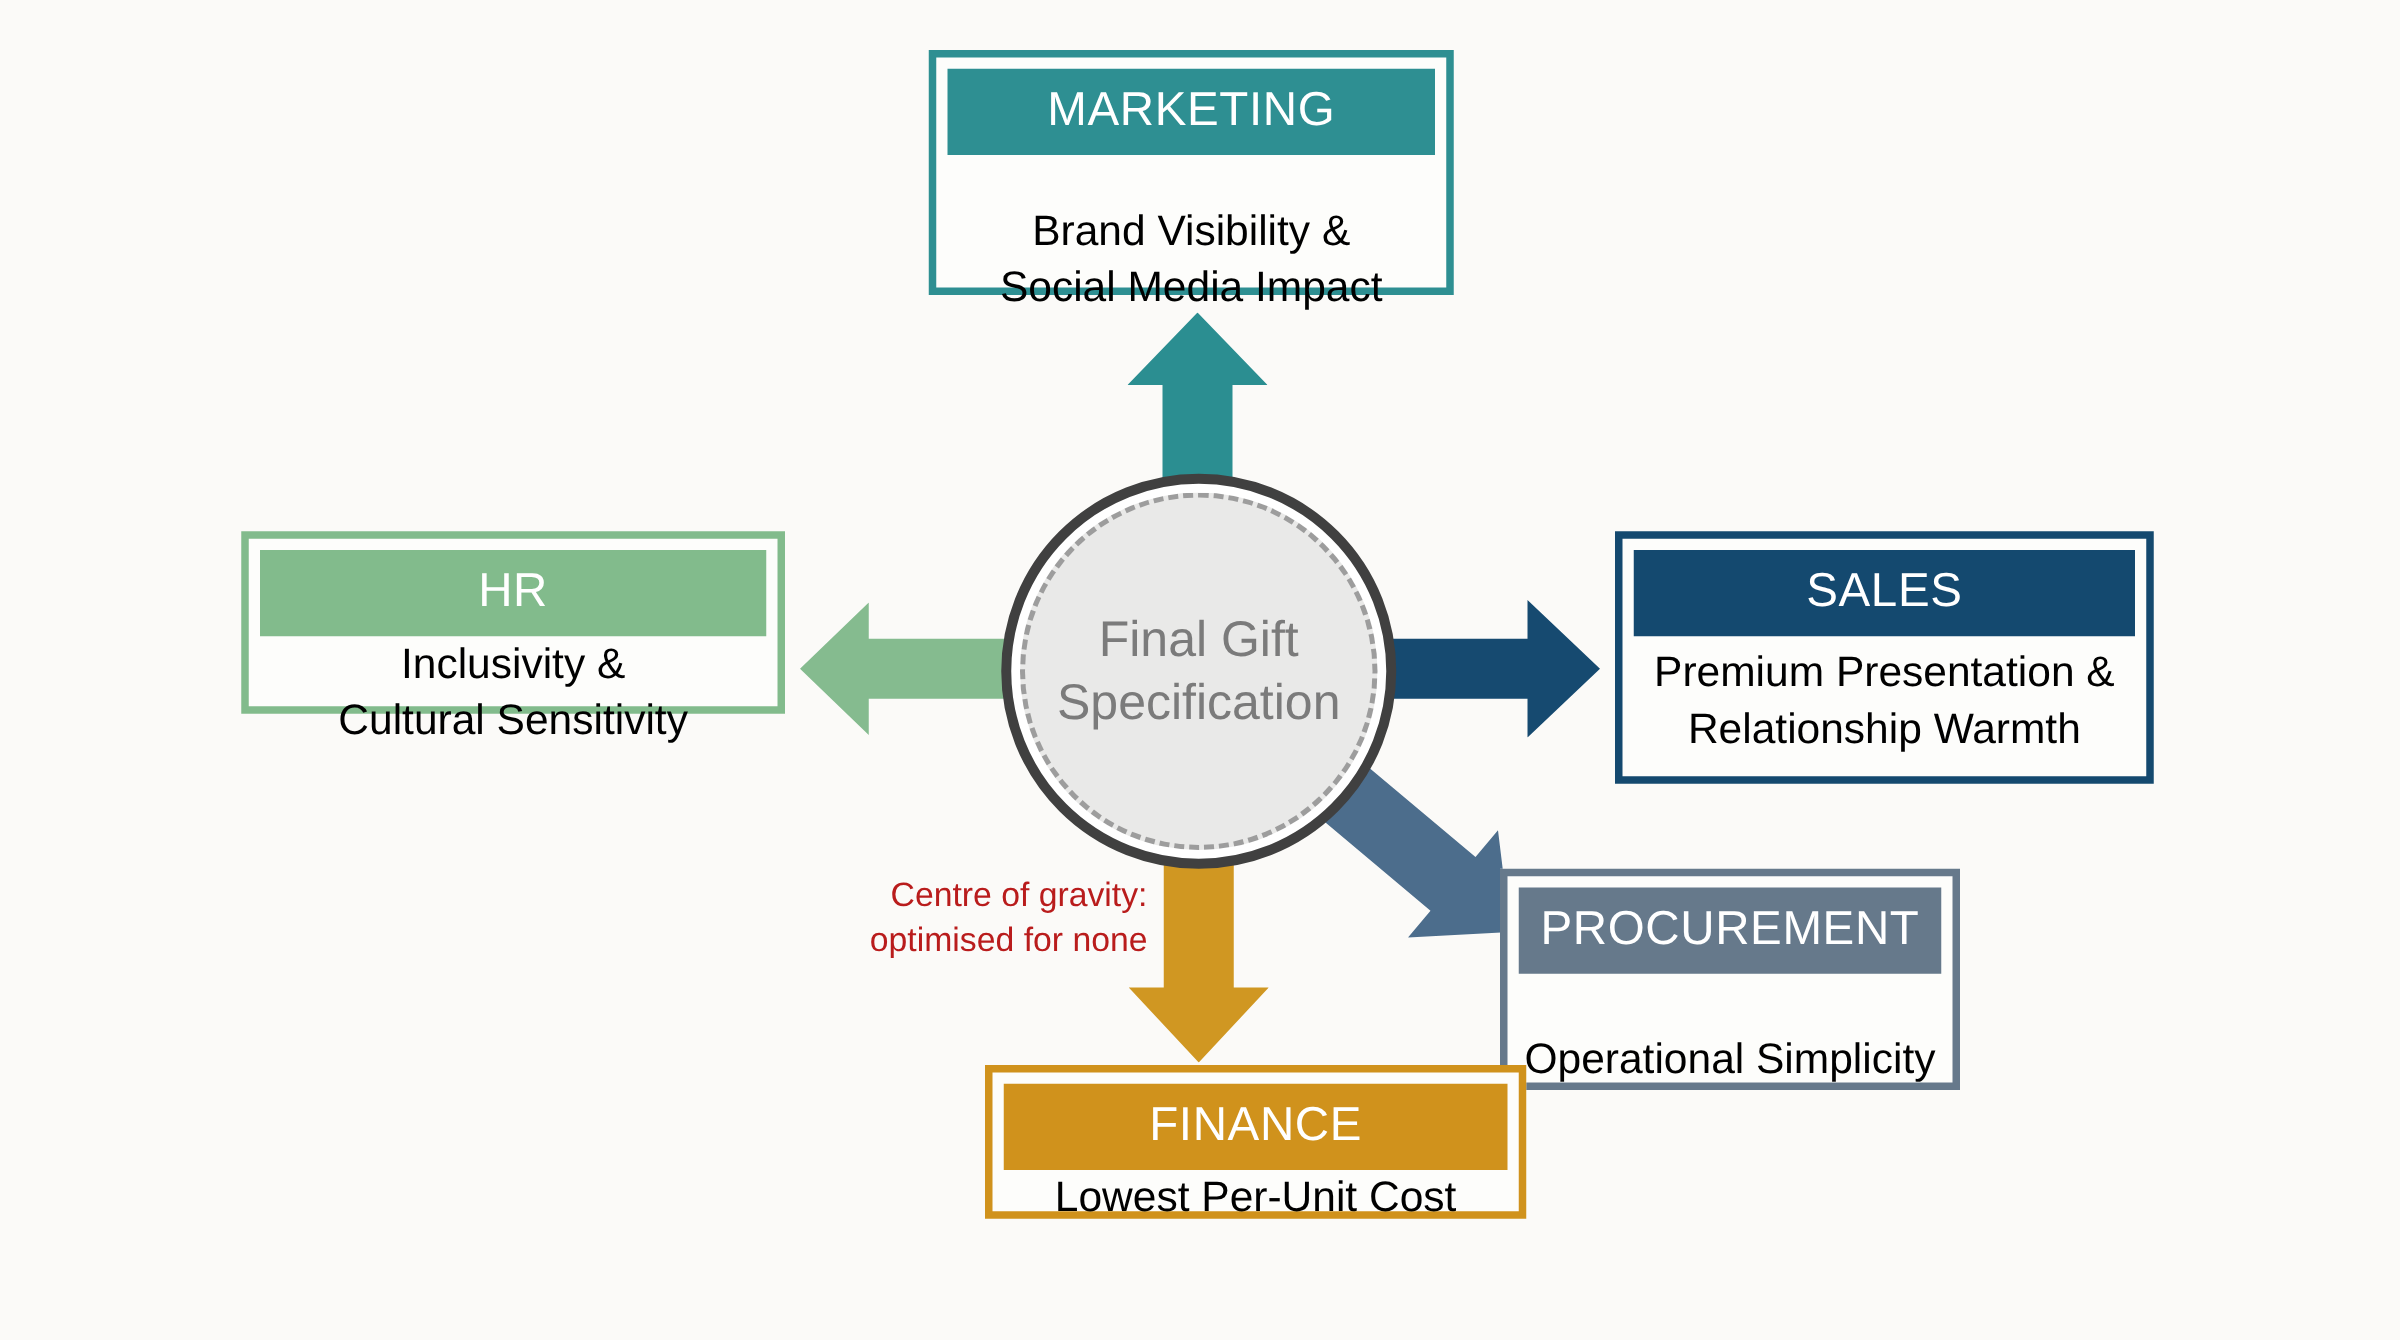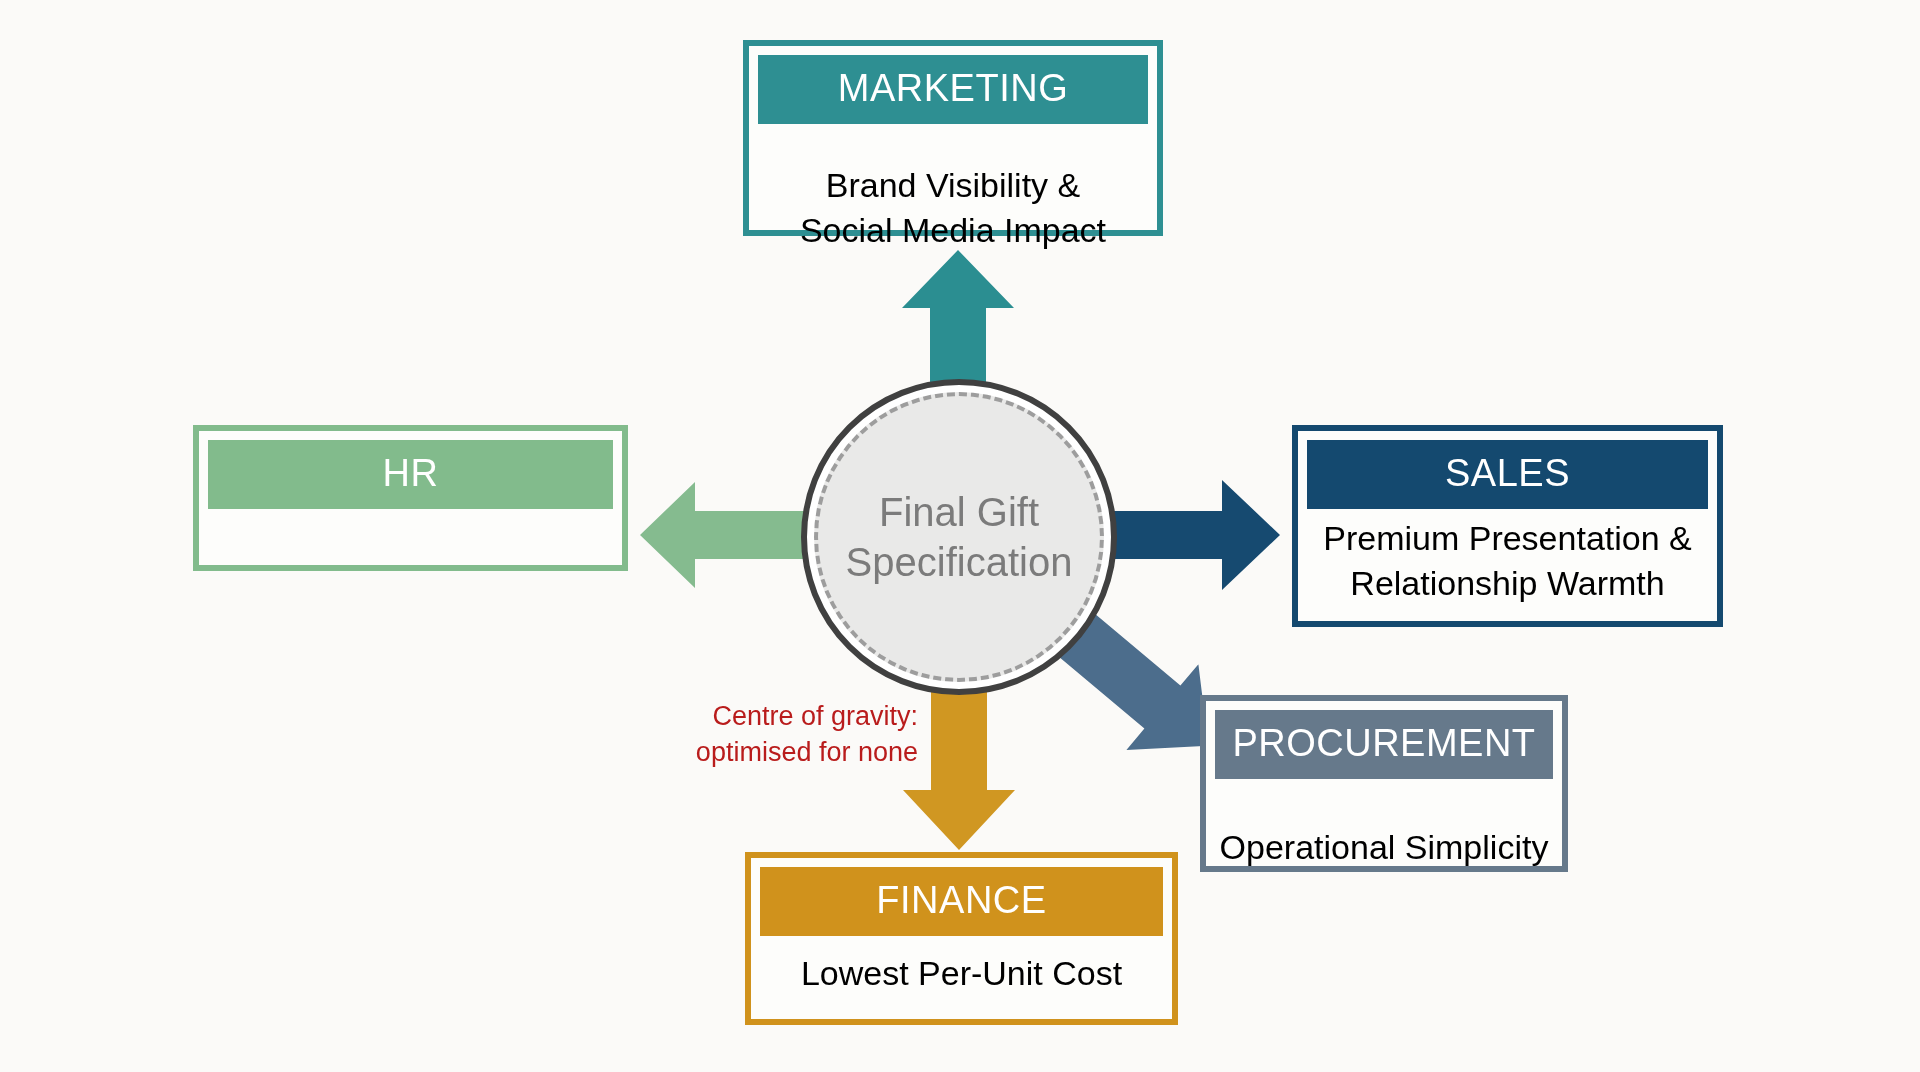--- a/index.html
+++ b/index.html
@@ -44,32 +44,32 @@
     text-align: center;
     font-size: 34px;
     color: #000000;
     line-height: 1.32;
     white-space: pre-line;
   }
   .box-marketing   { left: 743px;  top: 40px;  width: 420px; height: 196px; gap: 39px; }
   .box-hr          { left: 193px;  top: 425px; width: 435px; height: 146px; }
   .box-sales       { left: 1292px; top: 425px; width: 431px; height: 202px; }
   .box-procurement { left: 1200px; top: 695px; width: 368px; height: 177px; gap: 46px; }
-  .box-finance     { left: 745px;  top: 852px; width: 433px; height: 173px; }
+  .box-finance     { left: 788px;  top: 852px; width: 433px; height: 123px; }
 
   
   .center-circle {
     position: absolute;
     left: 801px;
     top: 379px;
     width: 316px;
     height: 316px;
     box-sizing: border-box;
     border-radius: 50%;
-    border: 6px solid #404040;
+    border: 8px solid #404040;
     background: #ffffff;
     z-index: 5;
     display: flex;
   }
   .circle-inner {
     flex: 1;
     margin: 7px;
     border-radius: 50%;
     border: 4px dashed #9d9d9d;
     background: #e9e9e8;
@@ -144,20 +144,22 @@
   </div>
 
   <div class="dept-box box-marketing" style="--accent: #2e8f92;">
     <div class="dept-header">MARKETING</div>
     <div class="dept-body">Brand Visibility &amp;
 Social Media Impact</div>
   </div>
 
   <div class="dept-box box-hr" style="--accent: #82bb8c;">
     <div class="dept-header">HR</div>
+    <div class="dept-body">Inclusivity &amp;
+Cultural Sensitivity</div>
   </div>
 
   <div class="dept-box box-sales" style="--accent: #14496f;">
     <div class="dept-header">SALES</div>
     <div class="dept-body">Premium Presentation &amp;
 Relationship Warmth</div>
   </div>
 
   <div class="dept-box box-procurement" style="--accent: #66798b;">
     <div class="dept-header">PROCUREMENT</div>

